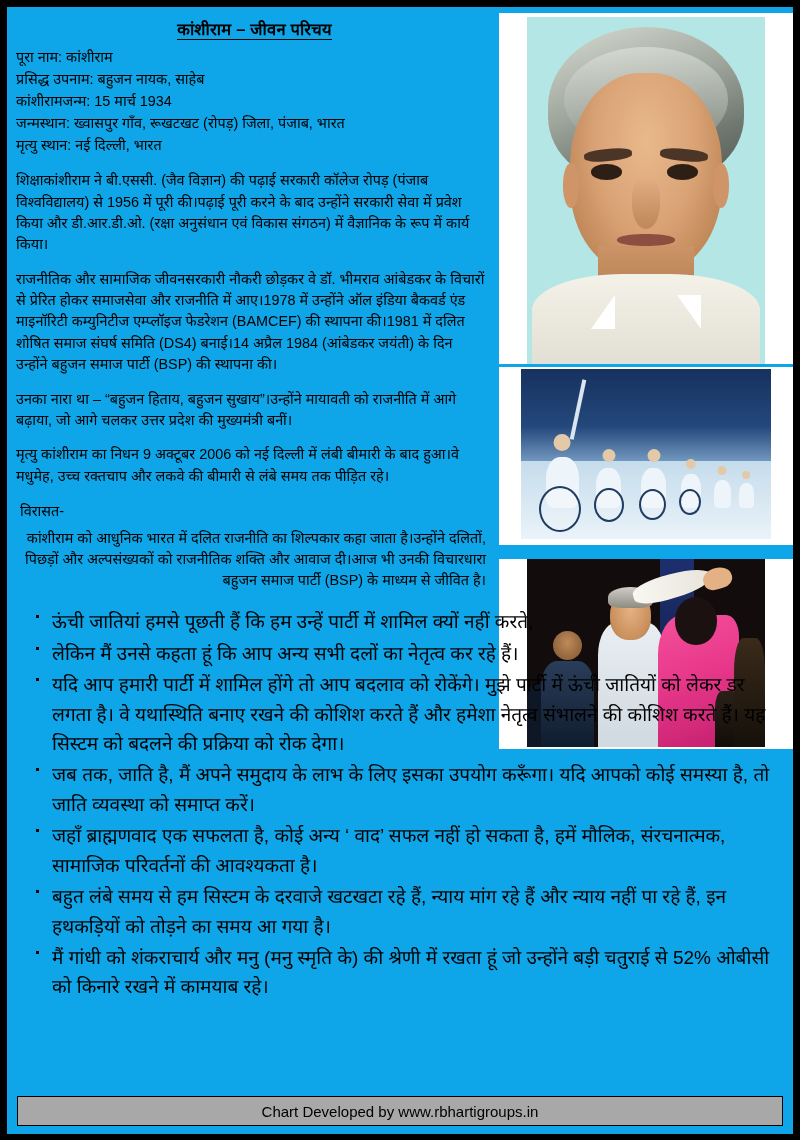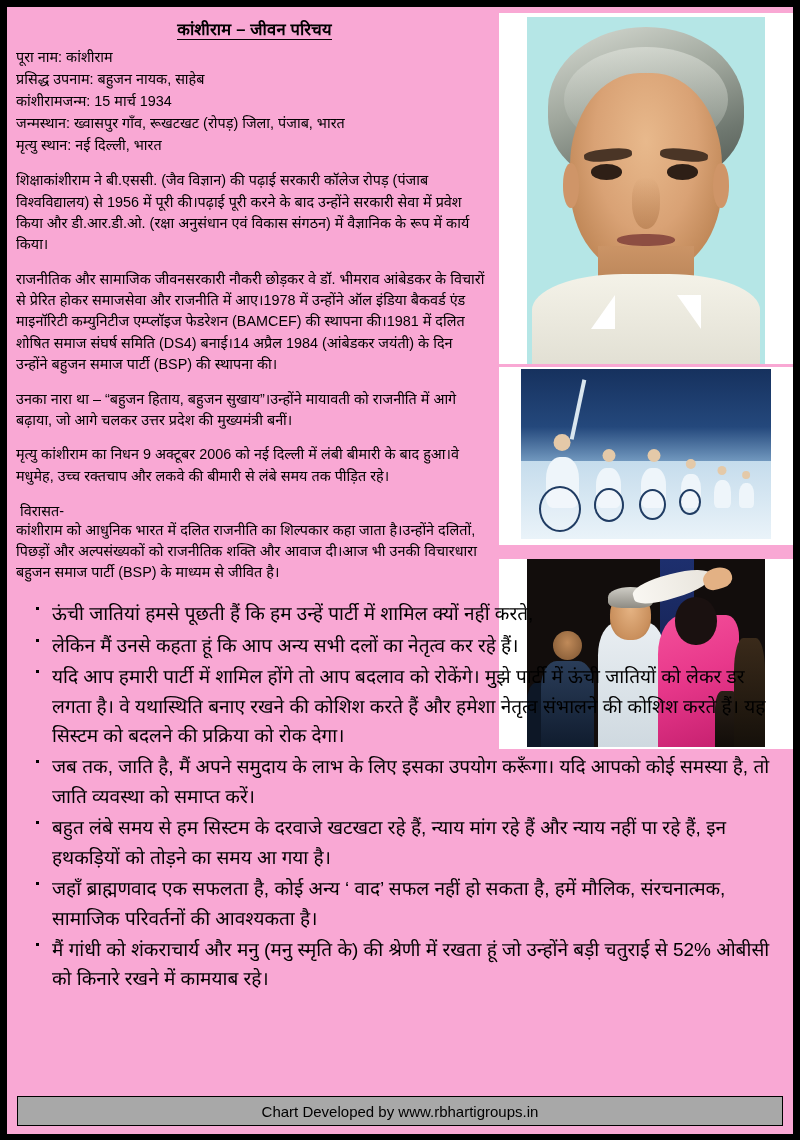--- a/index.html
+++ b/index.html
@@ -17,21 +17,21 @@
     width: 800px;
     height: 1140px;
     background: #000000;
     padding: 7px 7px 6px 7px;
   }
 
   .sheet {
     position: relative;
     width: 100%;
     height: 100%;
-    background: #f9a8d4;
+    background: #0ea5e9;
     overflow: hidden;
   }
 
   
   .photo-col {
     position: absolute;
     top: 0;
     right: 0;
     width: 294px;
     height: 742px;
@@ -298,21 +298,21 @@
   .para {
     width: 470px;
     font-size: 14.4px;
     line-height: 1.47;
     margin-top: 14px;
     text-align: left;
   }
   .para.tight { margin-top: 13px; }
 
   .legacy-label { margin-top: 14px; font-size: 14.4px; padding-left: 4px; }
-  .legacy-body  { margin-top: 0; }
+  .legacy-body  { margin-top: 8px; text-align: right; }
 
   
   .quotes {
     position: relative;
     margin: 16px 0 0 0;
     padding: 0 4px 0 34px;
     list-style: none;
   }
   .quotes li {
     position: relative;
@@ -440,22 +440,22 @@
 
       <div class="legacy-label"> विरासत-</div>
 
       <p class="para legacy-body">कांशीराम को आधुनिक भारत में दलित राजनीति का शिल्पकार कहा जाता है।उन्होंने दलितों, पिछड़ों और अल्पसंख्यकों को राजनीतिक शक्ति और आवाज दी।आज भी उनकी विचारधारा बहुजन समाज पार्टी (BSP) के माध्यम से जीवित है।</p>
 
       <ul class="quotes">
         <li>ऊंची जातियां हमसे पूछती हैं कि हम उन्हें पार्टी में शामिल क्यों नहीं करते,</li>
         <li>लेकिन मैं उनसे कहता हूं कि आप अन्य सभी दलों का नेतृत्व कर रहे हैं।</li>
         <li>यदि आप हमारी पार्टी में शामिल होंगे तो आप बदलाव को रोकेंगे। मुझे पार्टी में ऊंची जातियों को लेकर डर लगता है। वे यथास्थिति बनाए रखने की कोशिश करते हैं और हमेशा नेतृत्व संभालने की कोशिश करते हैं। यह सिस्टम को बदलने की प्रक्रिया को रोक देगा।</li>
         <li>जब तक, जाति है, मैं अपने समुदाय के लाभ के लिए इसका उपयोग करूँगा। यदि आपको कोई समस्या है, तो जाति व्यवस्था को समाप्त करें।</li>
+        <li>जहाँ ब्राह्मणवाद एक सफलता है, कोई अन्य ‘ वाद’ सफल नहीं हो सकता है, हमें मौलिक, संरचनात्मक, सामाजिक परिवर्तनों की आवश्यकता है।</li>
         <li>बहुत लंबे समय से हम सिस्टम के दरवाजे खटखटा रहे हैं, न्याय मांग रहे हैं और न्याय नहीं पा रहे हैं, इन हथकड़ियों को तोड़ने का समय आ गया है।</li>
-        <li>जहाँ ब्राह्मणवाद एक सफलता है, कोई अन्य ‘ वाद’ सफल नहीं हो सकता है, हमें मौलिक, संरचनात्मक, सामाजिक परिवर्तनों की आवश्यकता है।</li>
         <li>मैं गांधी को शंकराचार्य और मनु (मनु स्मृति के) की श्रेणी में रखता हूं जो उन्होंने बड़ी चतुराई से 52% ओबीसी को किनारे रखने में कामयाब रहे।</li>
       </ul>
 
     </div>
 
     <div class="footer">
       <span>Chart Developed by www.rbhartigroups.in</span>
     </div>
 
   </div>

